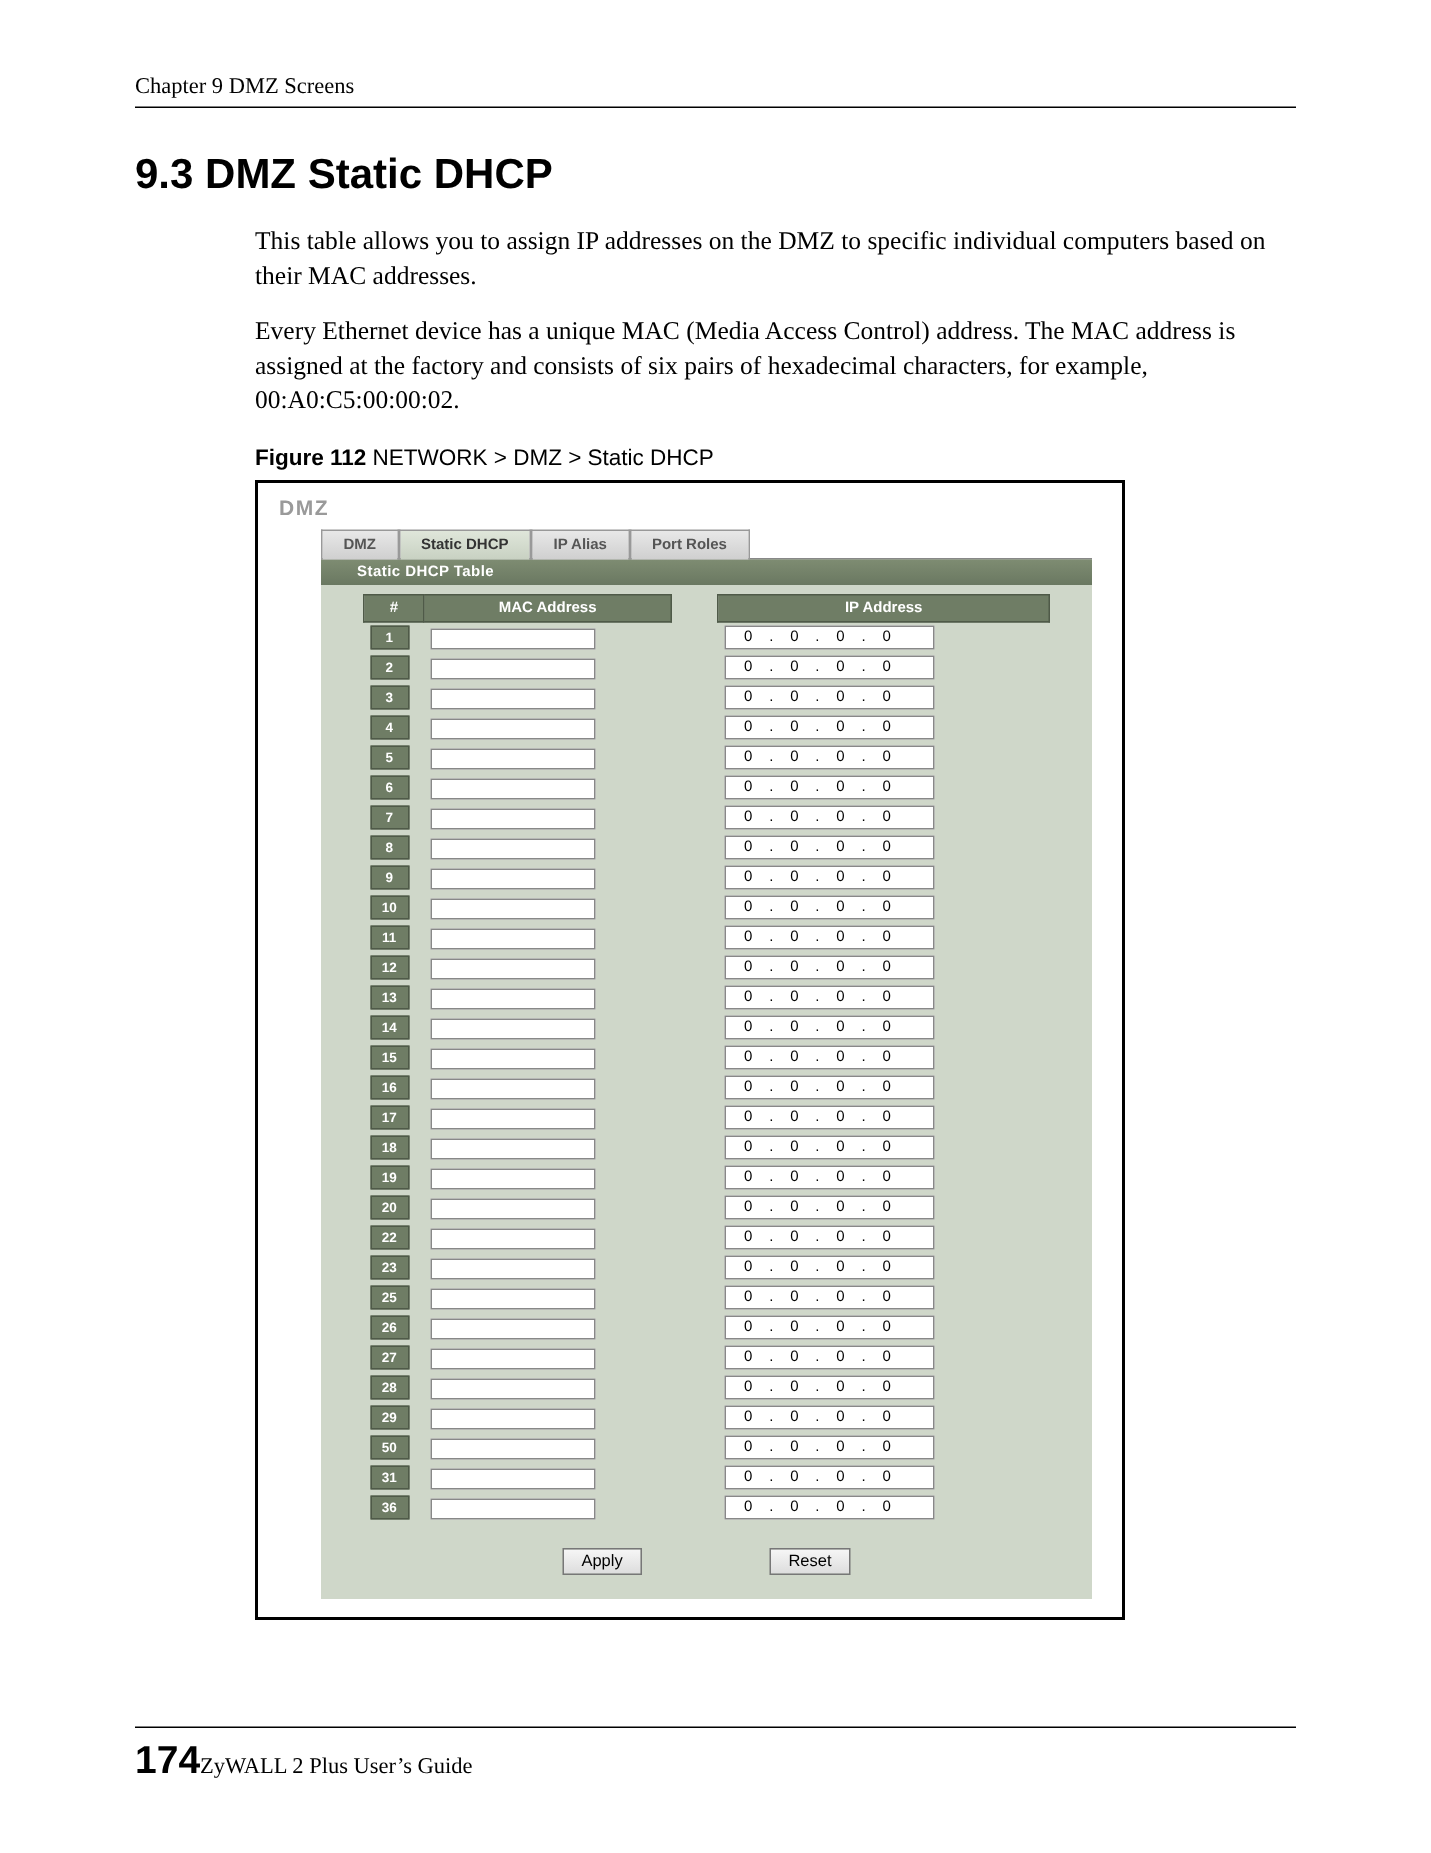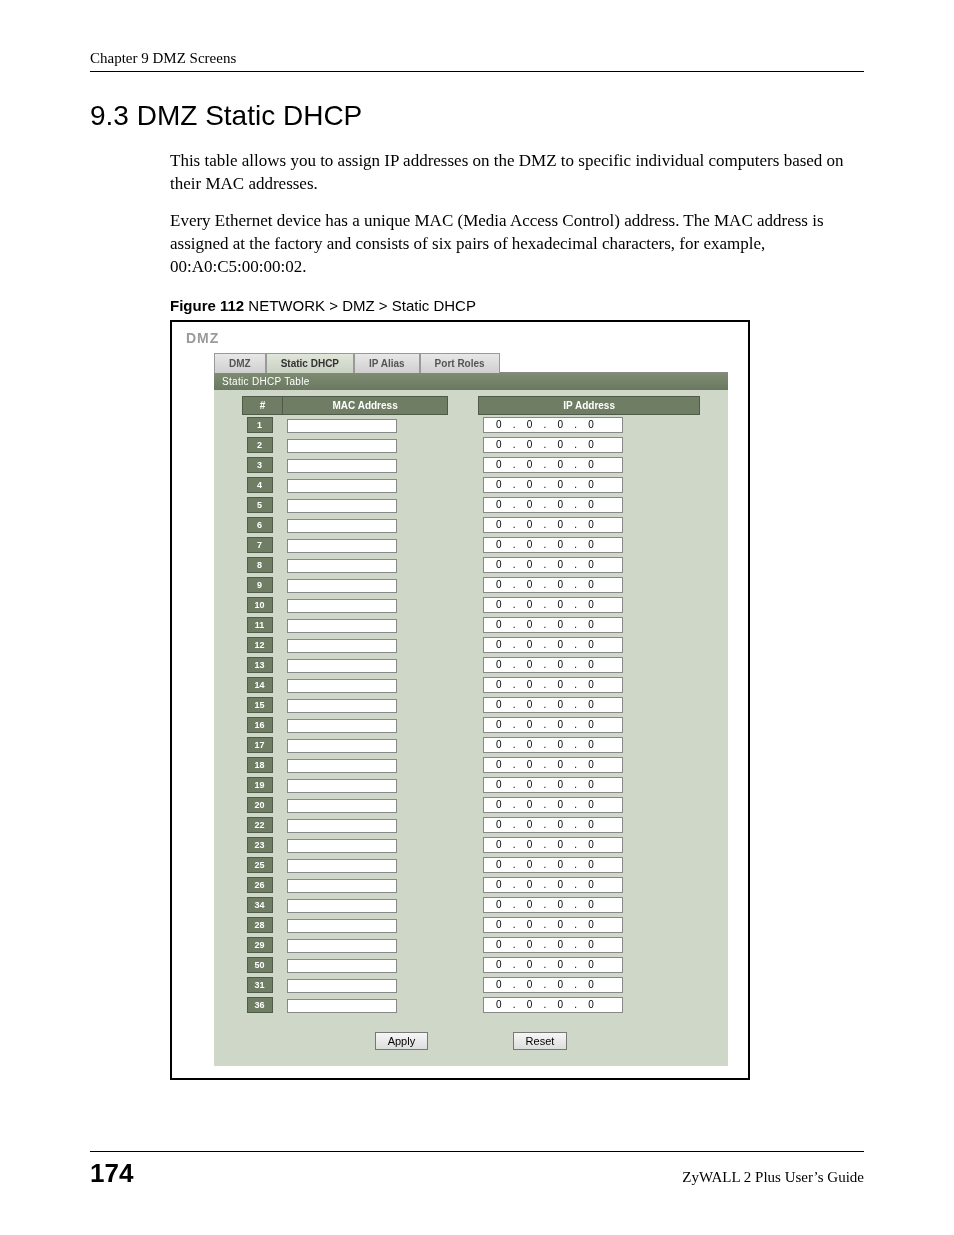--- a/index.html
+++ b/index.html
@@ -1,48 +1,48 @@
 <!DOCTYPE html>
 <html><head>
 <meta charset="utf-8">
 <style>
   html,body{margin:0;padding:0;background:#fff;font-family:"Times New Roman",Times,serif;color:#000}
   .page{width:954px;height:1235px;position:relative;box-sizing:border-box;padding:50px 90px 40px 90px}
   .running-head{font-size:15px;margin-bottom:4px}
   .hr{border:none;border-top:1.5px solid #000;margin:0 0 28px 0}
-  h1.section{font-family:Arial,Helvetica,sans-serif;font-weight:400;font-size:28px;margin:0 0 18px 0}
+  h1.section{font-family:Arial,Helvetica,sans-serif;font-weight:700;font-size:28px;margin:0 0 18px 0}
   .body-indent{margin-left:80px;margin-right:0}
   p.body{font-size:17px;line-height:1.35;margin:0 0 14px 0;text-align:left}
   p.body b{font-weight:700}
   .figcap{font-family:Arial,Helvetica,sans-serif;font-size:15px;margin:18px 0 6px 0}
   .figcap b{font-weight:700}
   
   .shot{border:2px solid #000;width:580px;height:760px;box-sizing:border-box;background:#fff;padding:6px 12px 14px 12px;font-family:Verdana,Arial,sans-serif;overflow:hidden}
   .shot-title{color:#9a9a9a;font-weight:700;font-size:14px;letter-spacing:1px;margin:2px 0 6px 2px}
   .tabrow{display:flex;gap:0;margin-left:30px}
   .tab{font-size:10px;font-weight:700;color:#333;padding:4px 14px;border:1px solid #999;border-bottom:none;background:linear-gradient(#f3f3f3,#d7d7d7);position:relative;top:1px}
   .tab.inactive{background:linear-gradient(#e8e8e8,#cfcfcf);color:#555}
   .tab.active{background:linear-gradient(#dfe6da,#c8d1c2)}
   .panel{background:#cfd7c9;border-top:1px solid #888;margin-left:30px;margin-right:8px;padding:0 0 16px 0}
-  .tbl-title{background:linear-gradient(#7e8c72,#6a7861);color:#fff;font-size:10px;font-weight:400;padding:3px 8px;letter-spacing:.3px}
+  .tbl-title{background:linear-gradient(#7e8c72,#6a7861);color:#fff;font-size:10px;font-weight:700;padding:3px 24px;letter-spacing:.3px}
   .tblwrap{padding:6px 28px 4px 28px}
   table.dhcp{border-collapse:collapse;width:100%}
   table.dhcp th{background:#6f7d65;color:#fff;font-size:10px;font-weight:700;padding:3px 6px;text-align:center;border:1px solid #4f5a48}
   table.dhcp td{padding:1px 4px;vertical-align:middle}
   td.numcell{width:28px}
   .numbox{background:#6f7d65;color:#fff;font-size:9px;font-weight:700;text-align:center;border:1px solid #4f5a48;padding:2px 0;width:24px}
   .macinput{width:110px;height:14px;border:1px solid #888;background:#fff;font-size:10px;box-sizing:border-box}
   .ipgroup{display:flex;align-items:center;gap:3px;background:#fff;border:1px solid #888;padding:1px 4px;width:140px;box-sizing:border-box;height:16px}
   .ipgroup input{width:22px;border:none;font-size:10px;text-align:center;padding:0;background:transparent}
   .ipgroup span{font-size:10px;line-height:1}
   .btnrow{text-align:center;margin-top:12px}
   .btn{font-size:11px;padding:2px 12px;border:1px solid #777;background:linear-gradient(#f6f6f6,#ddd);margin:0 40px;cursor:default}
   .footer{position:absolute;left:90px;right:90px;bottom:46px}
   .footer .hr2{border:none;border-top:1.5px solid #000;margin:0 0 6px 0}
-  .footer-row{display:flex;justify-content:space-between;align-items:baseline}
+  .footer-row{display:flex;align-items:baseline}
   .pagenum{font-family:Arial,Helvetica,sans-serif;font-weight:700;font-size:26px}
   .guide{font-size:15px}
   td.maccell{width:140px}
   td.ipcell{width:190px}
   td.spacer{width:20px}
 </style>
 </head>
 <body>
 
 <div class="page">
@@ -507,21 +507,21 @@
                       <input value="0" style="">
                       <span>.</span>
                       <input value="0" style="">
                       <span>.</span>
                       <input value="0" style="">
                     </div>
                   </td>
                 </tr>
                 <tr>
                   <td class="numcell">
-                    <div class="numbox">34</div>
+                    <div class="numbox">27</div>
                   </td>
                   <td class="maccell"><input class="macinput" style=""></td>
                   <td class="spacer"></td>
                   <td class="ipcell">
                     <div class="ipgroup">
                       <input value="0" style="">
                       <span>.</span>
                       <input value="0" style="">
                       <span>.</span>
                       <input value="0" style="">

